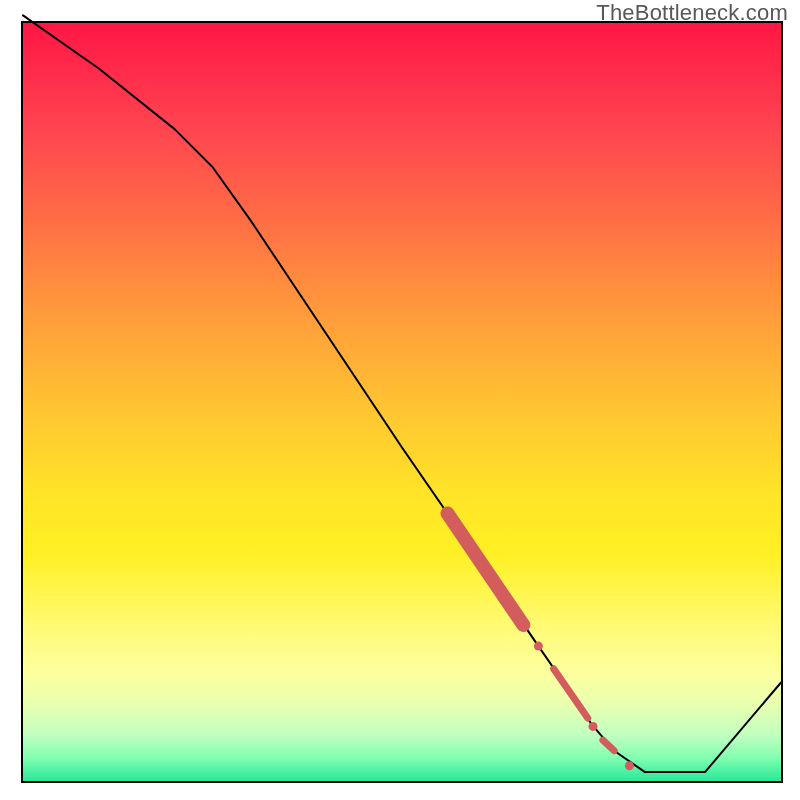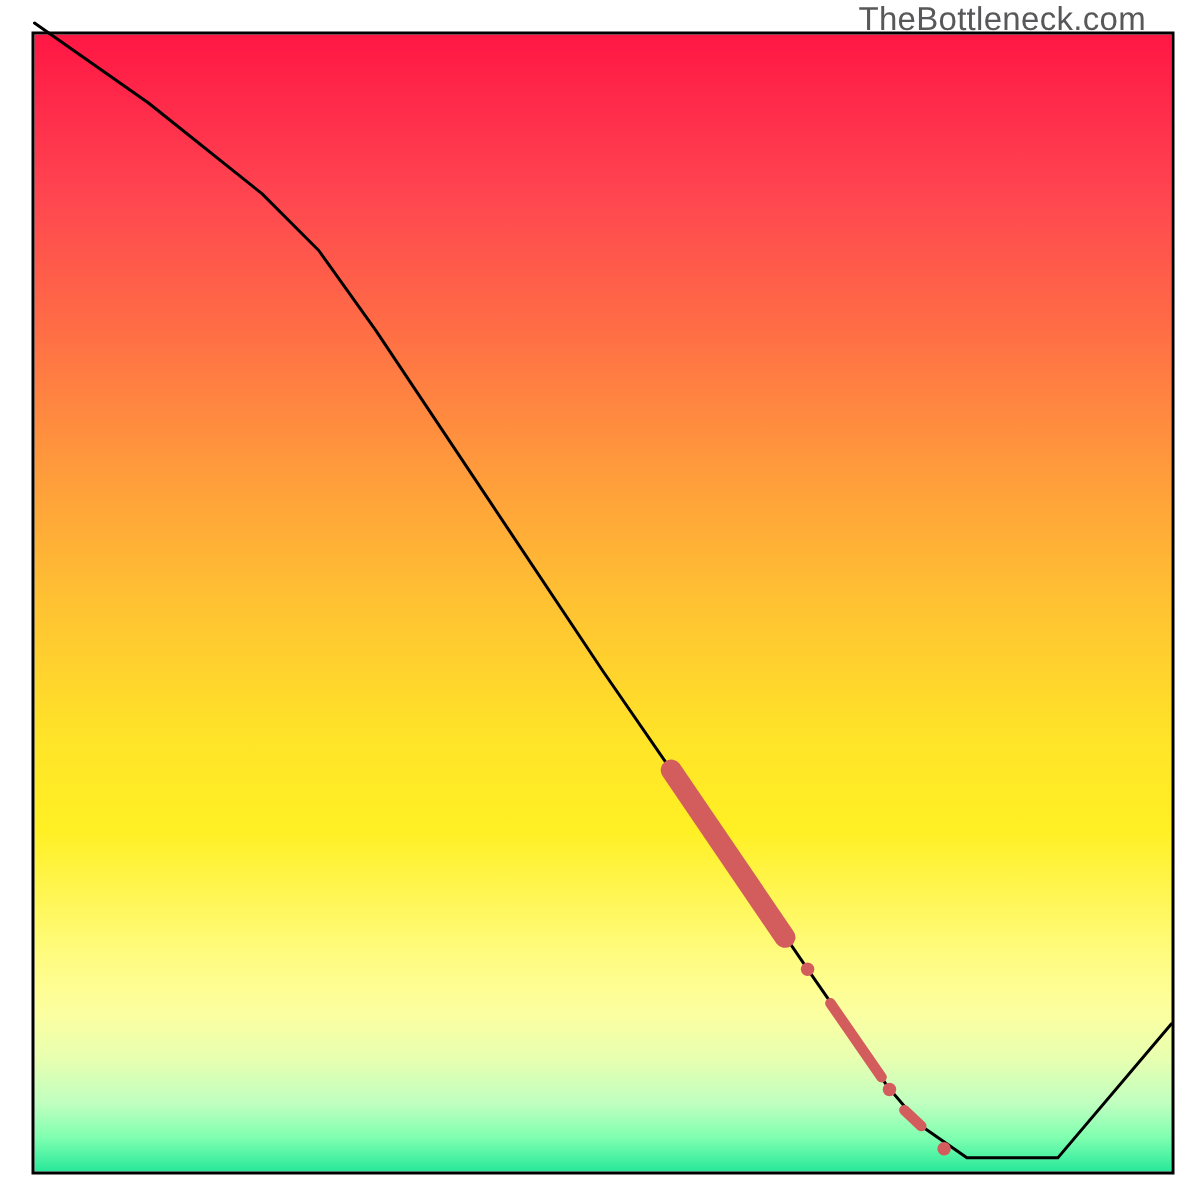--- a/index.html
+++ b/index.html
@@ -31,21 +31,21 @@
       #c0ffc0 94%,
       #80ffb0 97%,
       #28e89a 100%
     );
     border: 2px solid #000;
     box-sizing: content-box;
   }
   .watermark {
     position: absolute;
     top: 0px;
-    right: 36px;
+    right: 12px;
     font-family: Arial, Helvetica, sans-serif;
     font-size: 22px;
     font-weight: 500;
     color: #58585a;
     letter-spacing: 0.2px;
   }
   svg.overlay {
     position: absolute;
     left: 0;
     top: 0;

